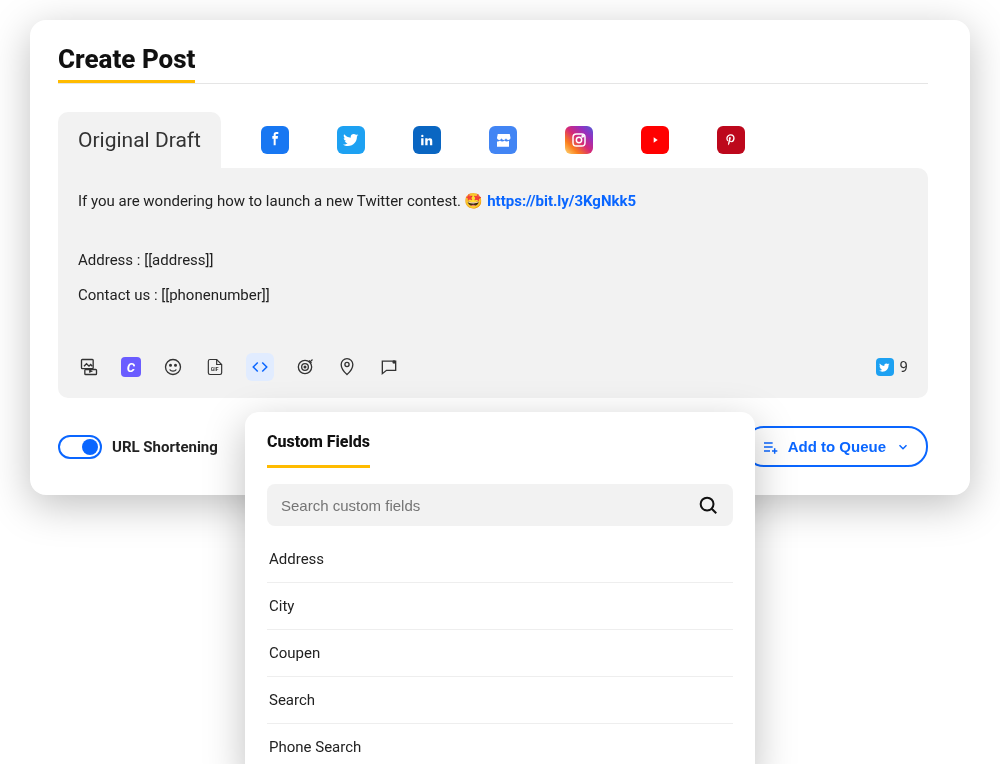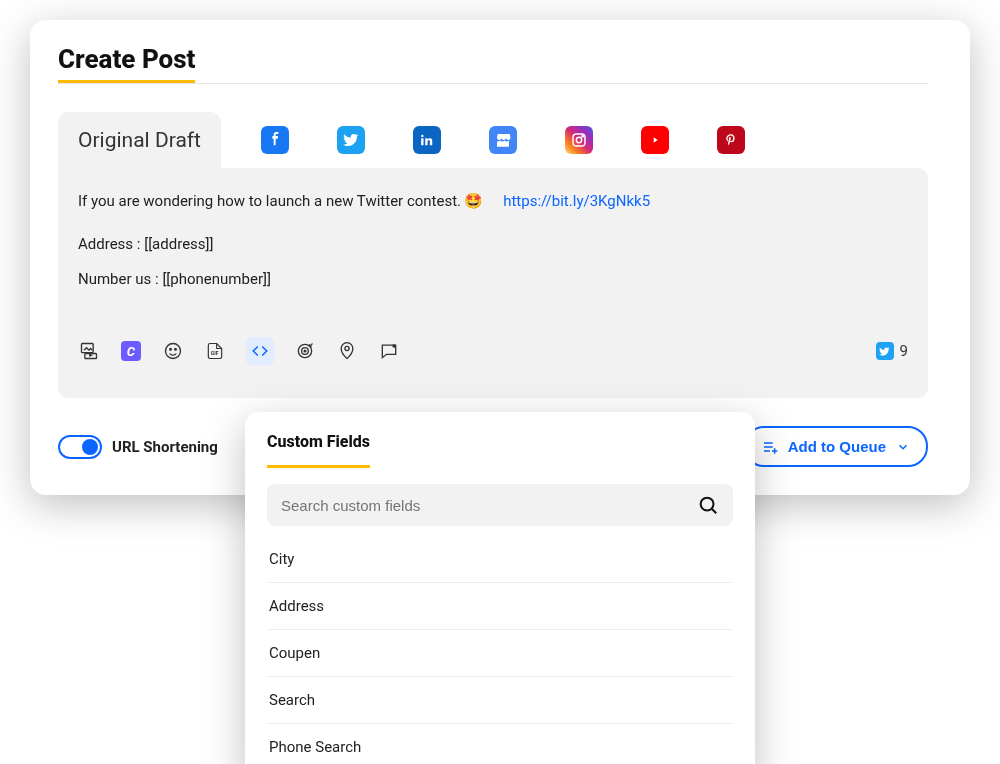--- a/index.html
+++ b/index.html
@@ -68,24 +68,23 @@
     min-height: 230px;
     position: relative;
   }
   .editor-text {
     font-size: 15px;
     color: #222;
     line-height: 1.8;
   }
   .editor-text .link {
     color: #0a66ff;
-    font-weight: 400;
-    margin-left: 16px;
-  }
-  .editor-text .para2 { margin-top: 16px; }
+    font-weight: 700;
+  }
+  .editor-text .para2 { margin-top: 32px; }
   .editor-text .para3 { margin-top: 8px; }
   .toolbar {
     display: flex;
     align-items: center;
     gap: 20px;
     margin-top: 44px;
   }
   .ticon {
     width: 22px;
     height: 22px;
@@ -254,21 +253,21 @@
   </div>
 
   <div class="editor">
     <div class="editor-text">
       <div class="para1">
         <span>If you are wondering how to launch a new Twitter contest. </span>
         <span>🤩</span>
         <span class="link">https://bit.ly/3KgNkk5</span>
       </div>
       <div class="para2">Address : [[address]]</div>
-      <div class="para3">Number us : [[phonenumber]]</div>
+      <div class="para3">Contact us : [[phonenumber]]</div>
     </div>
 
     <div class="toolbar">
       <div class="ticon">
         <svg width="20" height="20" viewBox="0 0 24 24" fill="none" stroke="#333" stroke-width="1.6">
             <rect x="3" y="3" width="14" height="11" rx="1"></rect>
             <path d="M6 11l3-3 3 3 2-2 2 2"></path>
             <rect x="7" y="15" width="14" height="6" rx="1"></rect>
             <path d="M13 18l2-1-2-1z" fill="#333"></path>
           </svg>
@@ -350,19 +349,19 @@
 <div class="popup">
   <div class="popup-title">Custom Fields</div>
   <div class="search-wrap">
     <input type="text" placeholder="Search custom fields" style="">
     <svg width="22" height="22" viewBox="0 0 24 24" fill="none" stroke="#111" stroke-width="2.2">
         <circle cx="11" cy="11" r="7"></circle>
         <path d="M21 21l-5-5"></path>
       </svg>
   </div>
   <div>
+    <div class="cf-item">Address</div>
     <div class="cf-item">City</div>
-    <div class="cf-item">Address</div>
     <div class="cf-item">Coupen</div>
     <div class="cf-item">Search</div>
     <div class="cf-item">Phone Search</div>
   </div>
 </div>
 
 </body></html>

